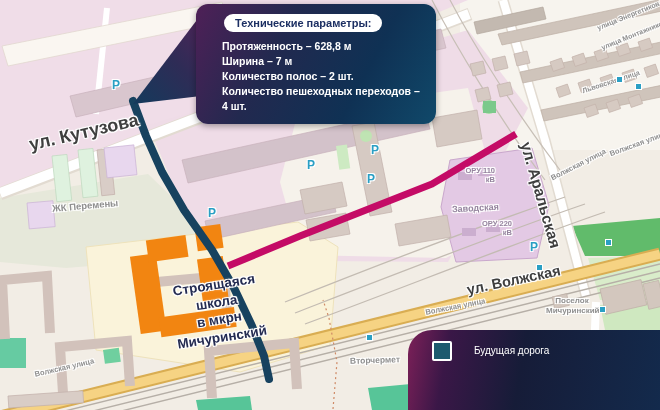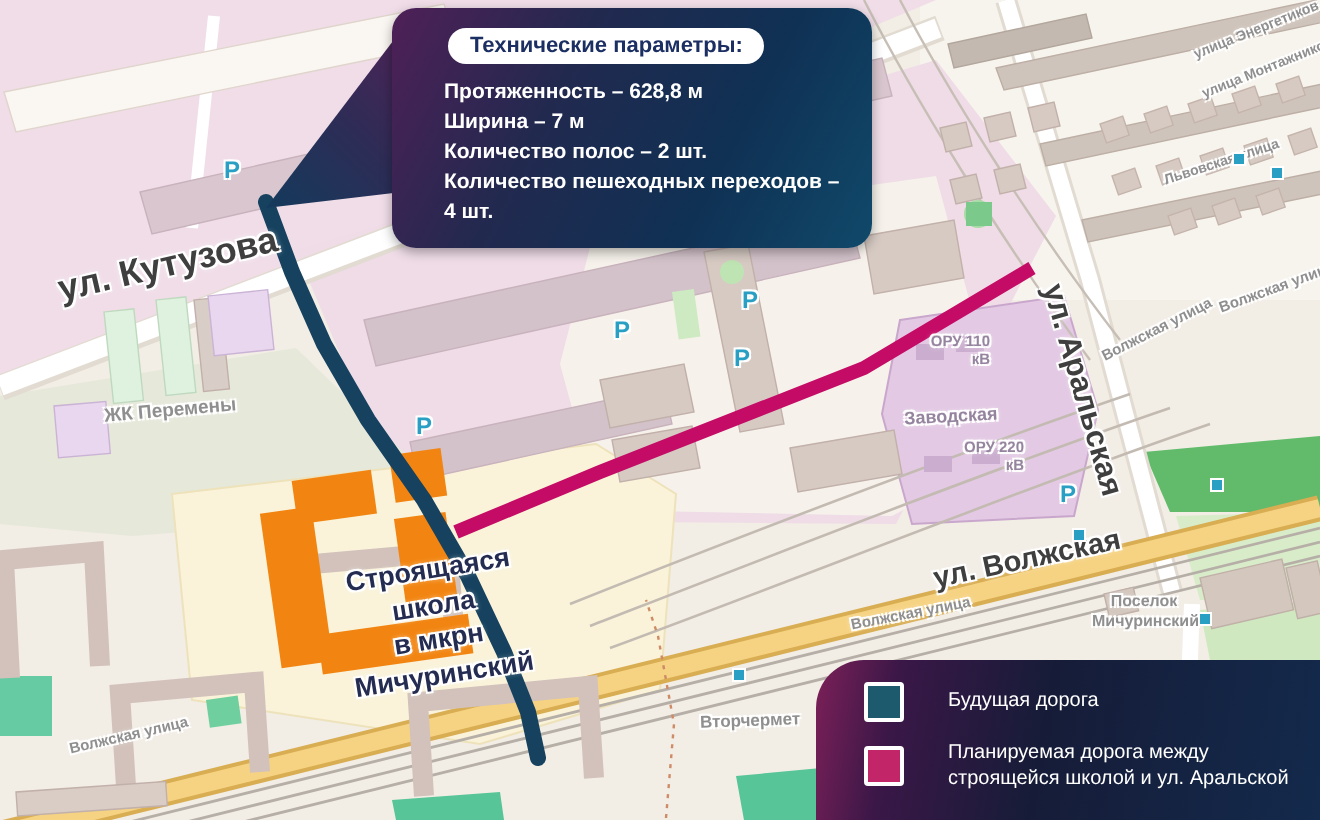--- a/index.html
+++ b/index.html
@@ -247,22 +247,15 @@
     </div>
   </div>
 
   <div class="legend">
     <div class="legend-row">
       <div class="swatch" style="background-color: rgb(29, 90, 110);"></div>
       <div class="legend-text">
         <div>Будущая дорога</div>
       </div>
     </div>
-    <div class="legend-row">
-      <div class="swatch" style="background-color: rgb(194, 37, 104);"></div>
-      <div class="legend-text">
-        <div>Планируемая дорога между</div>
-        <div>строящейся школой и ул. Аральской</div>
-      </div>
-    </div>
   </div>
 
 </div>
 
 </body></html>

